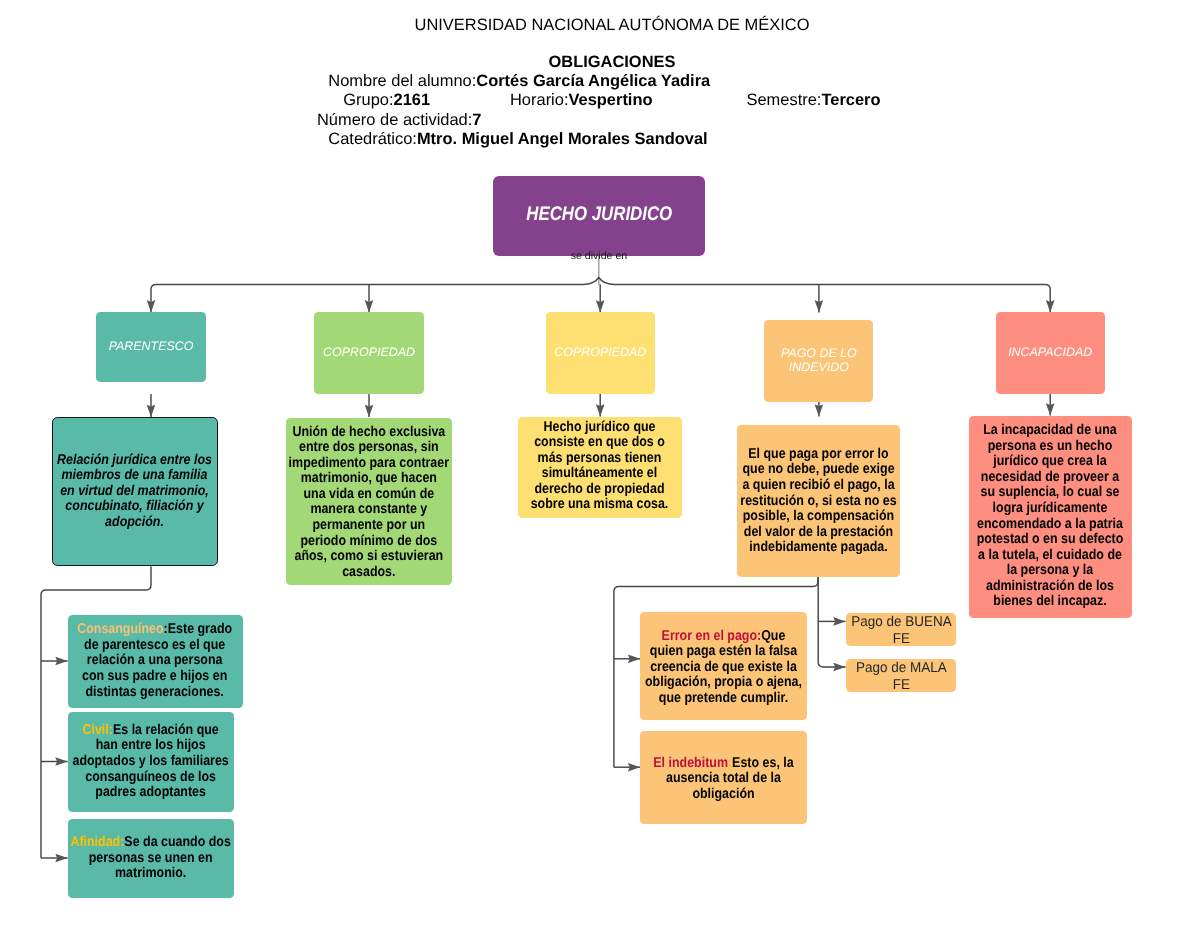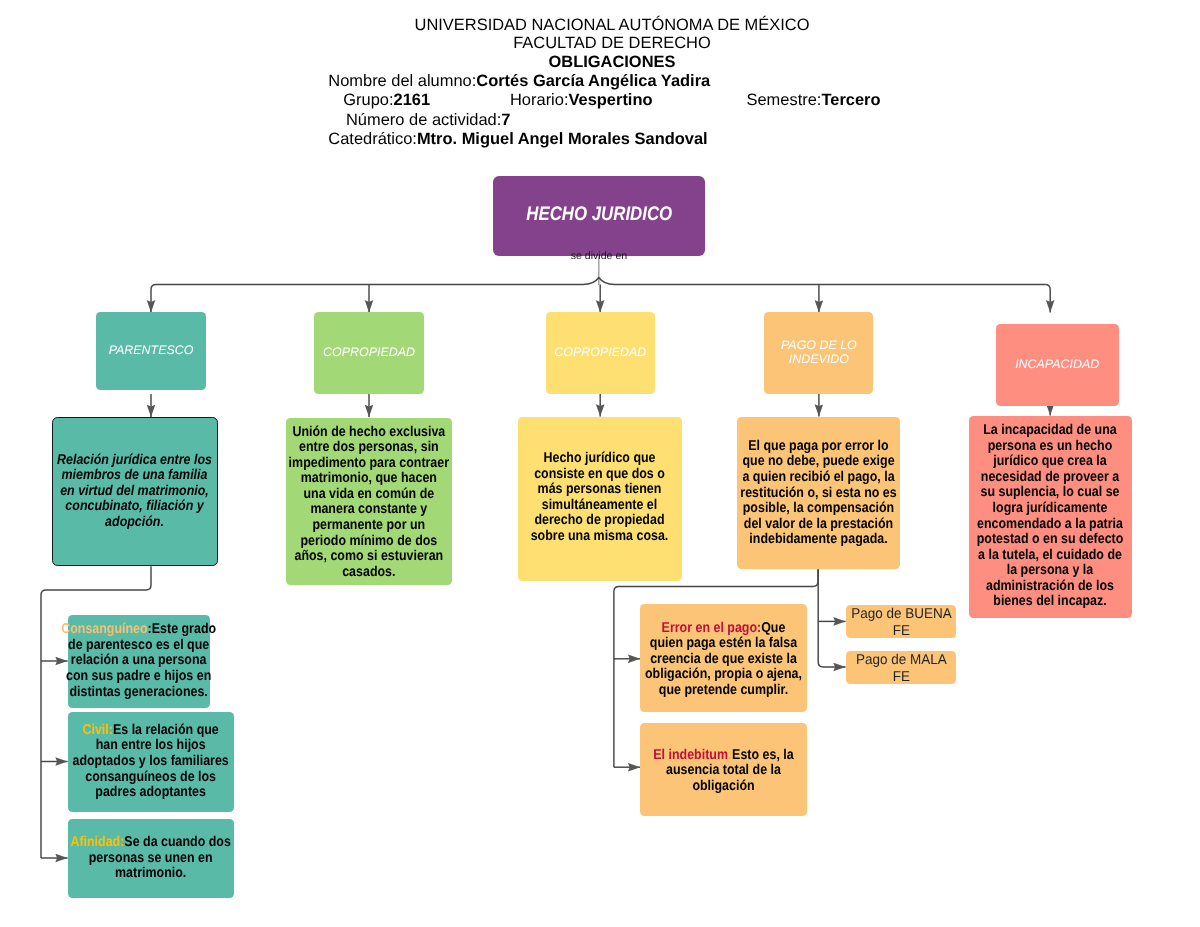--- a/index.html
+++ b/index.html
@@ -27,44 +27,43 @@
   .cat .txt{color:#fff;font-style:italic;font-size:12.45px;line-height:14px;position:relative;top:-1.2px;}
   .desc .txt{color:#000;font-size:14.2px;line-height:15.55px;font-weight:bold;transform:scaleX(0.8772);}
   .leaf .txt{color:#000;font-size:14.2px;line-height:15.55px;font-weight:bold;transform:scaleX(0.8772);}
   .desc.ital .txt{font-style:italic;}
   
   .mode .txt{color:#1f2326;font-size:14.2px;line-height:16.9px;font-weight:normal;transform:scaleX(0.95) translateY(0.9px);display:inline-block;}
 
   .c-teal{background:#59BAA8;}
   .c-green{background:#A3D876;}
   .c-yellow{background:#FDDF72;}
-  .c-orange{background:#FCC477;}
+  .c-orange{background:#FCC477;margin-top:8px;}
   .c-red{background:#FD8E80;}
   .bordered{border:1.7px solid #101a1a;border-radius:5.5px;}
   .hl-orange{color:#FBBF72;}
   .hl-gold{color:#FFC000;}
   .hl-red{color:#C0103A;}
   .edge-label{position:absolute;font-size:10.6px;white-space:pre;color:#1b1b1b;}
 </style>
 </head>
 <body>
 
 <div id="page">
 
   <div class="hdr hdr-c" style="left:24px;top:16.7px;width:1176px;text-align:center;">UNIVERSIDAD NACIONAL AUTÓNOMA DE MÉXICO</div>
-  <div class="hdr hdr-c" style="left:24px;top:35.3px;width:1176px;text-align:center;">FACULTAD DE DERECHO</div>
   <div class="hdr hdr-c b" style="left:24px;top:54.1px;width:1176px;text-align:center;">OBLIGACIONES</div>
 
   <div class="hdr" style="left:328.3px;top:73px;"><span>Nombre del alumno:</span><span class="b">Cortés García Angélica Yadira</span></div>
 
   <div class="hdr" style="left:328.3px;top:92.3px;margin-left:15px;"><span>Grupo:</span><span class="b">2161</span></div>
   <div class="hdr" style="left:510px;top:92.3px;"><span>Horario:</span><span class="b">Vespertino</span></div>
   <div class="hdr" style="left:746.5px;top:92.3px;"><span>Semestre:</span><span class="b">Tercero</span></div>
 
-  <div class="hdr" style="left:346px;top:111.7px;"><span>Número de actividad:</span><span class="b">7</span></div>
+  <div class="hdr" style="left:317px;top:111.7px;"><span>Número de actividad:</span><span class="b">7</span></div>
 
   <div class="hdr" style="left:328.3px;top:131px;"><span>Catedrático:</span><span class="b">Mtro. Miguel Angel Morales Sandoval</span></div>
 
   <svg id="links" viewBox="0 0 1200 927">
     <defs>
       <marker id="ah" markerWidth="13" markerHeight="9.2" refX="12.5" refY="4.5" orient="auto" markerUnits="userSpaceOnUse">
         <path d="M0.2,0.2 L12.5,4.5 L0.2,8.8 L2.0,4.5 Z" fill="#565656"></path>
       </marker>
     </defs>
     <g fill="none" stroke="#474747" stroke-width="1.45" stroke-linejoin="round">
@@ -96,53 +95,53 @@
       <path d="M818.2,569.2 L818.2,662 Q818.2,667 823.2,667 L845.6,667" marker-end="url(#ah)"></path>
       <path d="M818.2,621.4 L845.6,621.4" marker-end="url(#ah)"></path>
     </g>
   </svg>
 
   <div class="node lvl1" style="left:492.5px;top:164px;width:212.5px;height:80px;margin-top:12px;">
     <span class="txt">HECHO JURIDICO</span>
   </div>
   <div class="edge-label" style="left:570.7px;top:249.5px;">se divide en</div>
 
-  <div class="node cat c-teal" style="left:96.3px;top:312px;width:109.5px;height:78px;">
+  <div class="node cat c-teal" style="left:96.3px;top:312px;width:109.5px;height:70px;">
     <span class="txt">PARENTESCO</span>
     </div>
   <div class="node cat c-green" style="left:314px;top:312px;width:110px;height:81.5px;">
     <span class="txt">COPROPIEDAD</span>
     </div>
   <div class="node cat c-yellow" style="left:545.5px;top:312px;width:109.5px;height:81.5px;">
     <span class="txt">COPROPIEDAD</span>
     </div>
   <div class="node cat c-orange" style="left:764.4px;top:312px;width:109px;height:81.5px;">
     <span class="txt">PAGO DE LO INDEVIDO</span>
     </div>
-  <div class="node cat c-red" style="left:995.7px;top:312px;width:123px;height:81.5px;margin-top:12px;">
+  <div class="node cat c-red" style="left:995.7px;top:312px;width:109px;height:81.5px;">
     <span class="txt">INCAPACIDAD</span>
     </div>
 
   <div class="node desc ital c-teal bordered" style="left:52px;top:416.9px;width:165.8px;height:149.4px;">
     <span class="txt" style="width:181px">Relación jurídica entre los miembros de una familia en virtud del matrimonio, concubinato, filiación y adopción.</span>
     </div>
   <div class="node desc c-green" style="left:286.3px;top:417.8px;width:165.3px;height:167.4px;">
     <span class="txt" style="width:183.7px;position:relative;top:1px">Unión de hecho exclusiva entre dos personas, sin impedimento para contraer matrimonio, que hacen una vida en común de manera constante y permanente por un periodo mínimo de dos años, como si estuvieran casados.</span>
     </div>
-  <div class="node desc c-yellow" style="left:518px;top:417.4px;width:163.7px;height:164px;">
+  <div class="node desc c-yellow" style="left:518px;top:417.4px;width:163.7px;height:101px;">
     <span class="txt" style="width:169px;position:relative;top:-1.5px">Hecho jurídico que consiste en que dos o más personas tienen simultáneamente el derecho de propiedad sobre una misma cosa.</span>
     </div>
   <div class="node desc c-orange" style="left:736.5px;top:417.4px;width:163.1px;height:151.8px;">
     <span class="txt" style="width:183px">El que paga por error lo que no debe, puede exige a quien recibió el pago, la restitución o, si esta no es posible, la compensación del valor de la prestación indebidamente pagada.</span>
     </div>
   <div class="node desc c-red" style="left:968.5px;top:416.4px;width:163.7px;height:201.4px;">
     <span class="txt" style="width:172px;position:relative;top:-0.5px">La incapacidad de una persona es un hecho jurídico que crea la necesidad de proveer a su suplencia, lo cual se logra jurídicamente encomendado a la patria potestad o en su defecto a la tutela, el cuidado de la persona y la administración de los bienes del incapaz.</span>
     </div>
 
-  <div class="node leaf c-teal" style="left:67.6px;top:614.5px;width:142px;height:93.5px;">
+  <div class="node leaf c-teal" style="left:67.6px;top:614.5px;width:175px;height:93.5px;">
     <span class="txt" style="width:183.3px"><span class="hl-orange">Consanguíneo</span><span>:</span><span>Este grado de parentesco es el que relación a una persona con sus padre e hijos en distintas generaciones.</span></span>
     </div>
 
   <div class="node leaf c-teal" style="left:67.6px;top:712px;width:166.7px;height:99.5px;">
     <span class="txt" style="width:183.3px"><span class="hl-gold">Civil</span><span class="hl-gold">:</span><span>Es la relación que han entre los hijos adoptados y los familiares consanguíneos de los padres adoptantes</span></span>
     </div>
 
   <div class="node leaf c-teal" style="left:67.6px;top:819px;width:166.7px;height:78.7px;">
     <span class="txt" style="width:183.3px"><span class="hl-gold">Afinidad</span><span class="hl-gold">:</span><span>Se da cuando dos personas se unen en matrimonio.</span></span>
     </div>

